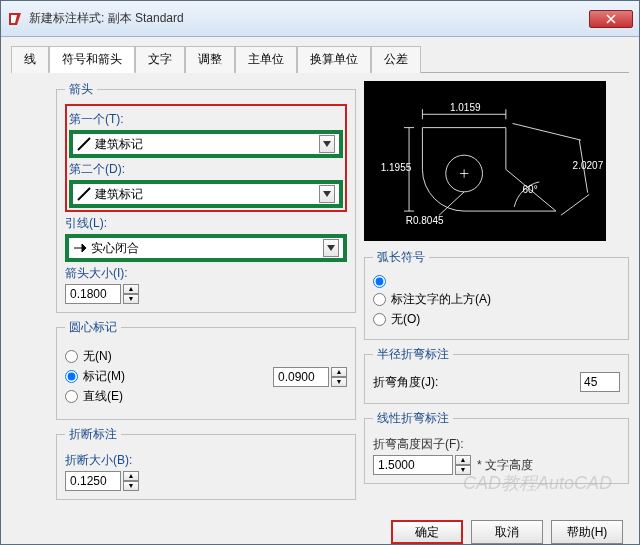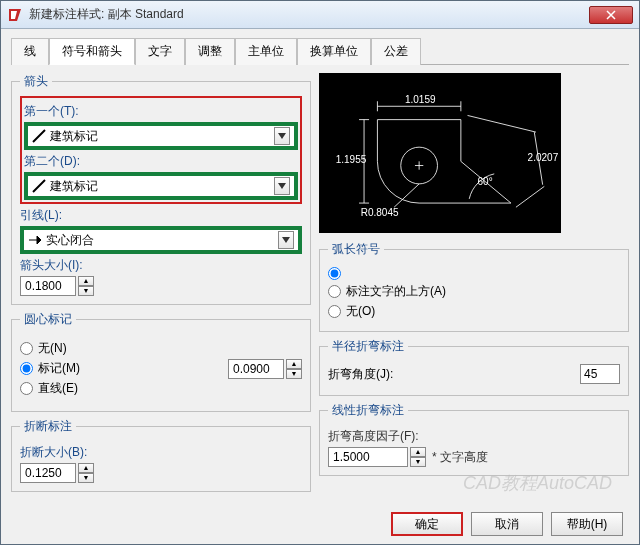--- a/index.html
+++ b/index.html
@@ -1,27 +1,27 @@
 <!DOCTYPE html>
 <html><head>
 <meta charset="utf-8">
 <style>
 * { box-sizing: border-box; margin: 0; padding: 0; font-family: "Microsoft YaHei", "SimSun", Arial, sans-serif; font-size: 12px; }
 body { background: #f0f0f0; width: 640px; height: 545px; overflow: hidden; }
 .window { width: 640px; height: 545px; background: #f0f0f0; border: 1px solid #5a6b7c; }
-.titlebar { height: 28px; background: linear-gradient(#eef4fb, #d6e4f4); border-bottom: 1px solid #a0b0c0; display: flex; align-items: center; padding: 0 6px; position: relative; }
+.titlebar { height: 36px; background: linear-gradient(#eef4fb, #d6e4f4); border-bottom: 1px solid #a0b0c0; display: flex; align-items: center; padding: 0 6px; position: relative; }
 .titlebar .icon { width: 16px; height: 16px; margin-right: 6px; }
 .titlebar .title { flex: 1; color: #333; }
 .titlebar .close { width: 44px; height: 18px; background: linear-gradient(#e07a7a, #c83232); border: 1px solid #8a2020; border-radius: 2px; color: #fff; display: flex; align-items: center; justify-content: center; font-weight: bold; cursor: pointer; }
 .body { padding: 8px 10px 8px 10px; }
 .tabs { display: flex; border-bottom: 1px solid #b0b0b0; margin-bottom: 8px; }
 .tab { padding: 4px 12px; border: 1px solid #c0c0c0; border-bottom: none; background: #f6f6f6; margin-right: 0px; cursor: pointer; position: relative; top: 1px; }
 .tab.active { background: #fff; border-bottom: 1px solid #fff; }
 .row { display: flex; gap: 8px; }
-.col-left { width: 300px; }
+.col-left { width: 300px; margin-left: 45px; }
 .col-right { flex: 1; }
 fieldset { border: 1px solid #c0c0c0; padding: 6px 8px 8px 8px; margin-bottom: 6px; }
 legend { padding: 0 4px; color: #1a4a8a; }
 .label { color: #1a4a8a; margin: 3px 0 2px 0; display: block; }
 .hl { border: 2px solid #cc2020; padding: 2px; }
 .combo { width: 100%; height: 28px; border: 4px solid #15803d; background: #fff; display: flex; align-items: center; padding: 0 4px; cursor: pointer; }
 .combo .ico { width: 14px; height: 14px; margin-right: 4px; display: inline-block; }
 .combo .txt { flex: 1; }
 .combo .arrow { width: 16px; height: 18px; border: 1px solid #888; background: linear-gradient(#fdfdfd,#e6e6e6); display: flex; align-items: center; justify-content: center; }
 .spin { display: inline-flex; align-items: center; }

